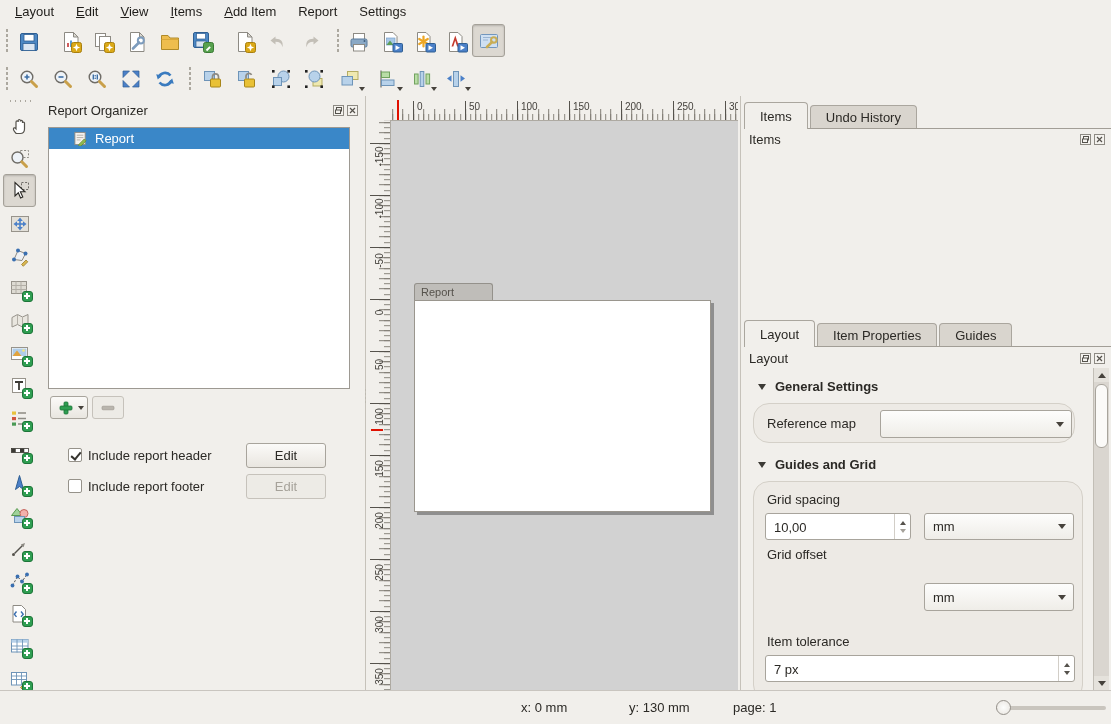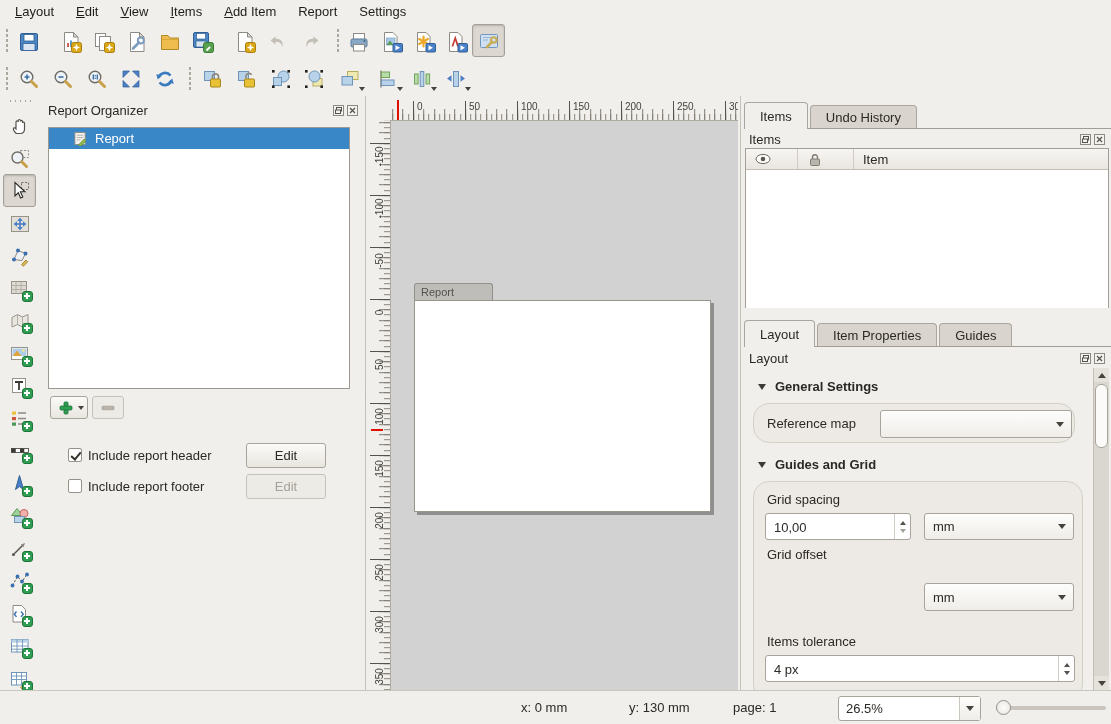--- a/index.html
+++ b/index.html
@@ -693,40 +693,20 @@
           <rect x="3.5" y="2.5" width="5" height="3.5" fill="none" stroke="#55524c"></rect>
           <rect x="2.5" y="5" width="5" height="3.5" fill="#f4f2ee" stroke="#55524c"></rect>
         </svg>
       </div>
     <div class="winbtn" style="right:6px;top:37px">
         <svg width="11" height="11">
           <rect x="0.5" y="0.5" width="10" height="10" fill="#f4f2ee" stroke="#8d8a83"></rect>
           <path d="M3 3 L8 8 M8 3 L3 8" stroke="#55524c" stroke-width="1.2"></path>
         </svg>
       </div>
-    <div id="items-table">
-      <div id="items-head">
-        <div class="hcol" style="width:52px">
-            <svg width="16" height="12">
-              <ellipse cx="8" cy="6" rx="7" ry="4.6" fill="#fdfcfa" stroke="#6a675f"></ellipse>
-              <circle cx="8" cy="6" r="2.3" fill="#5a574f"></circle>
-            </svg>
-          </div>
-        <div class="hcol" style="width:56px">
-            <svg width="16" height="15">
-              <rect x="3.5" y="7" width="9" height="6.5" rx="1" fill="#b9b5ad" stroke="#807c74"></rect>
-              <path d="M5.5 7 V5.2 a2.5 2.5 0 0 1 5 0 V7" fill="none" stroke="#807c74" stroke-width="1.4"></path>
-            </svg>
-          </div>
-        <div class="hcol" style="flex:1;border-right:none">
-            <span>Item</span>
-          </div>
-      </div>
-      <div style="height:138px;background:#fff"></div>
-    </div>
     <div class="tabbar" style="left:3px;top:224px;right:0;height:27px">
       <div class="tab active">
           <span>Layout</span>
         </div>
       <div class="tab">
           <span>Item Properties</span>
         </div>
       <div class="tab">
           <span>Guides</span>
         </div>
@@ -779,23 +759,23 @@
               <span class="car-down"></span>
             </span>
         </div>
         <span class="field-label" style="left:13px;top:65px">Grid offset</span>
         <div class="combo" style="left:170px;top:101px;width:150px;height:28px">
           <span class="val">mm</span>
           <span class="car">
               <span class="car-down"></span>
             </span>
         </div>
-        <span class="field-label" style="left:13px;top:152px">Items tolerance</span>
+        <span class="field-label" style="left:13px;top:152px">Item tolerance</span>
         <div class="spin" style="left:11px;top:173px;width:310px;height:27px">
-          <span class="val">4 px</span>
+          <span class="val">7 px</span>
           <span class="spin-btns">
               <span class="car-up-s"></span>
               <span class="car-down-s" style="border-top-color:#55524c"></span>
             </span>
         </div>
       </div>
     </div>
 
     <div id="vsb">
       <div class="sb-btn" style="top:0">
@@ -805,25 +785,19 @@
       <div class="sb-btn" style="top:308px">
           <span style="width:0;height:0;border-left:4px solid transparent;border-right:4px solid transparent;border-top:5px solid #46423c"></span>
         </div>
     </div>
   </div>
 
   <div id="statusbar">
     <span class="status-text" style="left:521px">x: 0 mm</span>
     <span class="status-text" style="left:629px">y: 130 mm</span>
     <span class="status-text" style="left:733px">page: 1</span>
-    <div id="zoom-combo">
-      <span class="val">26.5%</span>
-      <span class="car">
-          <span class="car-down"></span>
-        </span>
-    </div>
     <div id="zoom-slider">
       <div class="groove"></div>
       <div class="handle"></div>
     </div>
   </div>
 
 </div>
 
 </body></html>

